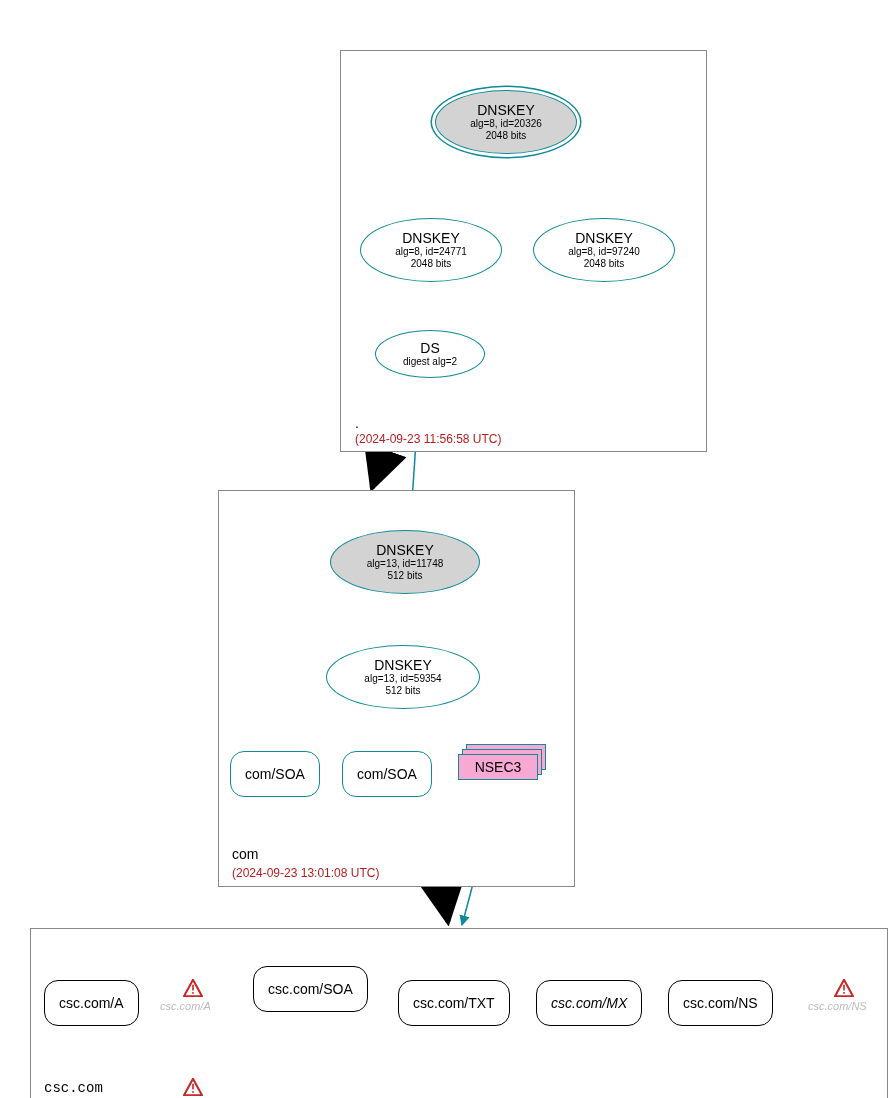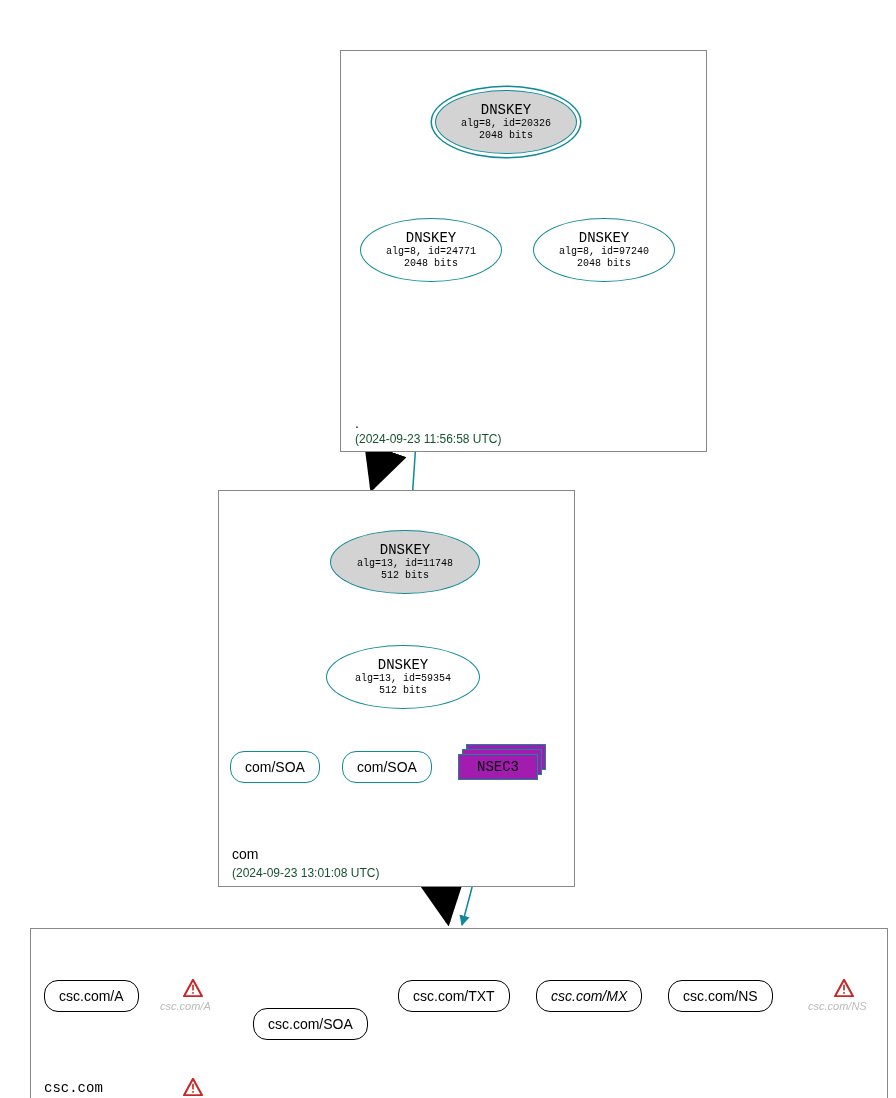--- a/index.html
+++ b/index.html
@@ -16,32 +16,31 @@
     background: white;
   }
   .zone-label {
     position: absolute;
     font-size: 14px;
     color: #000;
   }
   .zone-date {
     position: absolute;
     font-size: 12px;
-    color: #14532d;
+    color: #b91c1c;
   }
   .node-ellipse {
     position: absolute;
     border-radius: 50%;
     display: flex;
     flex-direction: column;
     align-items: center;
     justify-content: center;
     font-size: 13px;
     line-height: 1.2;
-    font-family: Liberation Mono, monospace;
   }
   .node-ellipse.teal {
     border: 1.5px solid #0e8a99;
   }
   .node-ellipse.double {
     box-shadow: 0 0 0 3px white, 0 0 0 4.5px #0e8a99;
   }
   .node-ellipse.gray-fill {
     background: #d3d3d3;
   }
@@ -51,39 +50,38 @@
   .node-sub {
     font-size: 10px;
   }
   .node-rrect {
     position: absolute;
     border-radius: 14px;
     display: flex;
     align-items: center;
     justify-content: center;
     font-size: 14px;
-    padding: 7px 14px;
+    padding: 14px 14px;
     white-space: nowrap;
   }
   .node-rrect.teal {
     border: 1.5px solid #0e8a99;
   }
   .node-rrect.black {
     border: 1.5px solid #000;
   }
   .nsec3-stack {
     position: absolute;
   }
   .nsec3-stack .layer {
     position: absolute;
     border: 1.5px solid #0e8a99;
-    background: #a21caf;
+    background: #f9a8d4;
     width: 78px;
     height: 24px;
-    font-family: Liberation Mono, monospace;
   }
   .warn-icon {
     position: absolute;
     width: 20px;
     height: 18px;
   }
   .warn-label {
     position: absolute;
     font-size: 11px;
     font-style: italic;
@@ -154,20 +152,24 @@
   <div class="node-sub">alg=8, id=24771</div>
   <div class="node-sub">2048 bits</div>
 </div>
 
 <div class="node-ellipse teal" style="left:513px; top:198px; width:140px; height:62px;">
   <div class="node-title">DNSKEY</div>
   <div class="node-sub">alg=8, id=97240</div>
   <div class="node-sub">2048 bits</div>
 </div>
 
+<div class="node-ellipse teal" style="left:355px; top:310px; width:108px; height:46px;">
+  <div class="node-title">DS</div>
+  <div class="node-sub">digest alg=2</div>
+</div>
 
 <div class="zone-box" style="left:198px; top:470px; width:355px; height:395px;"></div>
 <div class="zone-label" style="left:212px; top:826px;">com</div>
 <div class="zone-date" style="left:212px; top:846px;text-align:right;">(2024-09-23 13:01:08 UTC)</div>
 
 <div class="node-ellipse teal gray-fill" style="left:310px; top:510px; width:148px; height:62px;">
   <div class="node-title">DNSKEY</div>
   <div class="node-sub">alg=13, id=11748</div>
   <div class="node-sub">512 bits</div>
 </div>
@@ -192,21 +194,21 @@
 
 <div class="node-rrect black" style="left:24px; top:960px;">csc.com/A</div>
 
 <svg class="warn-icon" style="left:163px; top:959px;" viewBox="0 0 24 22">
   <path d="M12 1 L23 21 L1 21 Z" fill="#fff" stroke="#c62828" stroke-width="2.5" stroke-linejoin="round"></path>
   <rect x="11" y="7" width="2" height="7" fill="#c62828"></rect>
   <rect x="11" y="16" width="2" height="2" fill="#c62828"></rect>
 </svg>
 <div class="warn-label" style="left:140px; top:980px;">csc.com/A</div>
 
-<div class="node-rrect black" style="left:233px; top:988px;">csc.com/SOA</div>
+<div class="node-rrect black" style="left:233px; top:946px;">csc.com/SOA</div>
 <div class="node-rrect black" style="left:378px; top:960px;">csc.com/TXT</div>
 <div class="node-rrect black" style="left:516px; top:960px;font-style:italic;">csc.com/MX</div>
 <div class="node-rrect black" style="left:648px; top:960px;">csc.com/NS</div>
 
 <svg class="warn-icon" style="left:814px; top:959px;" viewBox="0 0 24 22">
   <path d="M12 1 L23 21 L1 21 Z" fill="#fff" stroke="#c62828" stroke-width="2.5" stroke-linejoin="round"></path>
   <rect x="11" y="7" width="2" height="7" fill="#c62828"></rect>
   <rect x="11" y="16" width="2" height="2" fill="#c62828"></rect>
 </svg>
 <div class="warn-label" style="left:788px; top:980px;">csc.com/NS</div>

